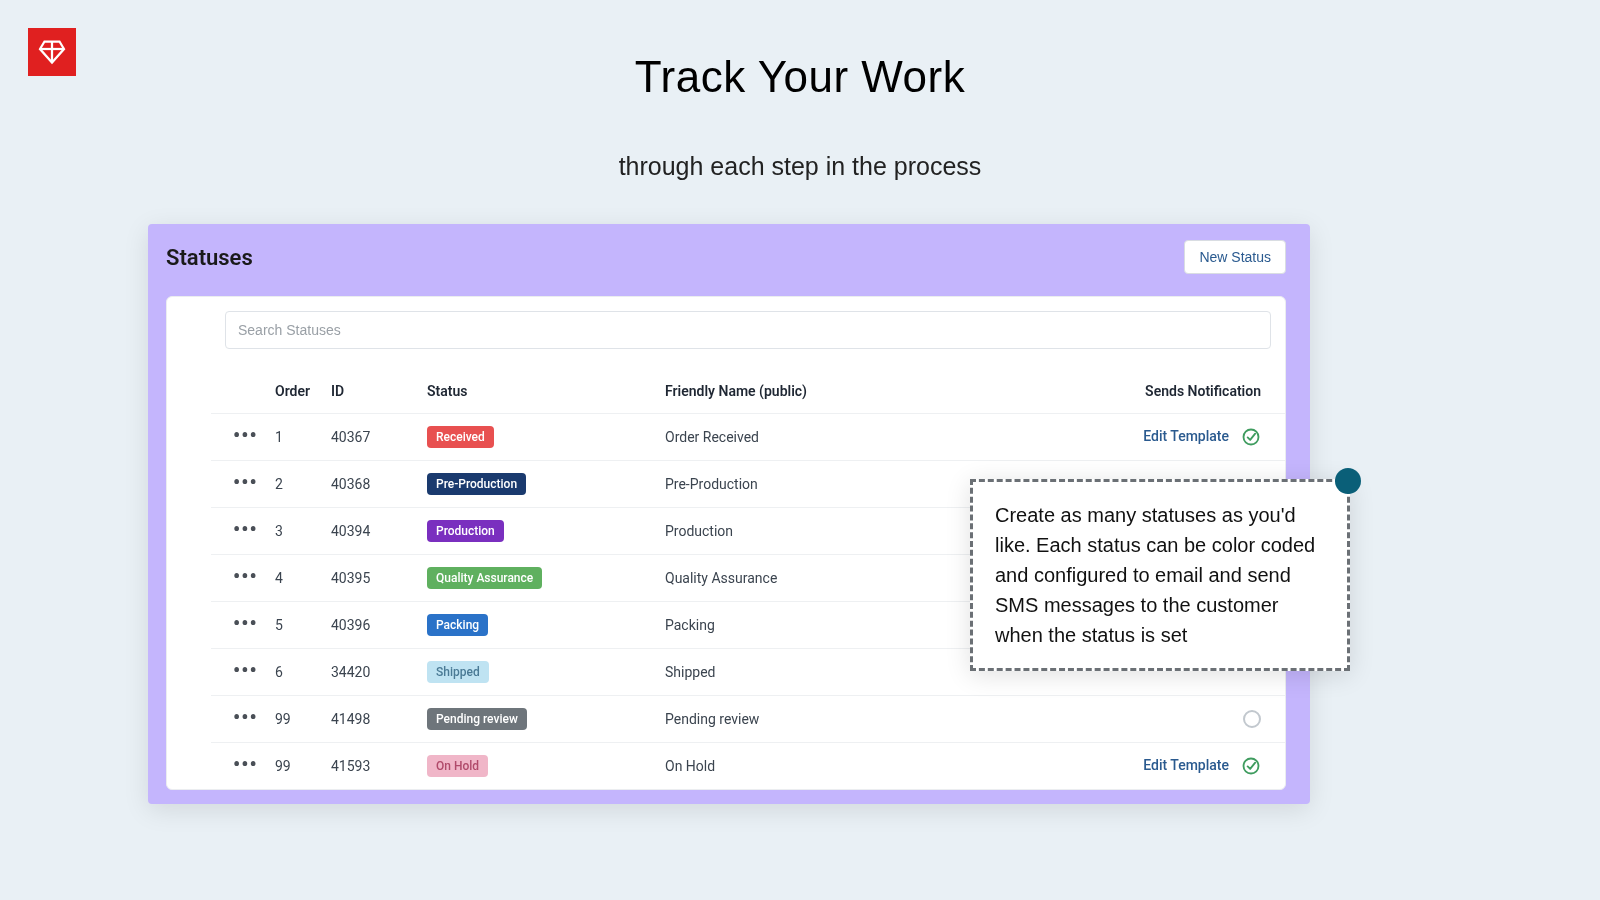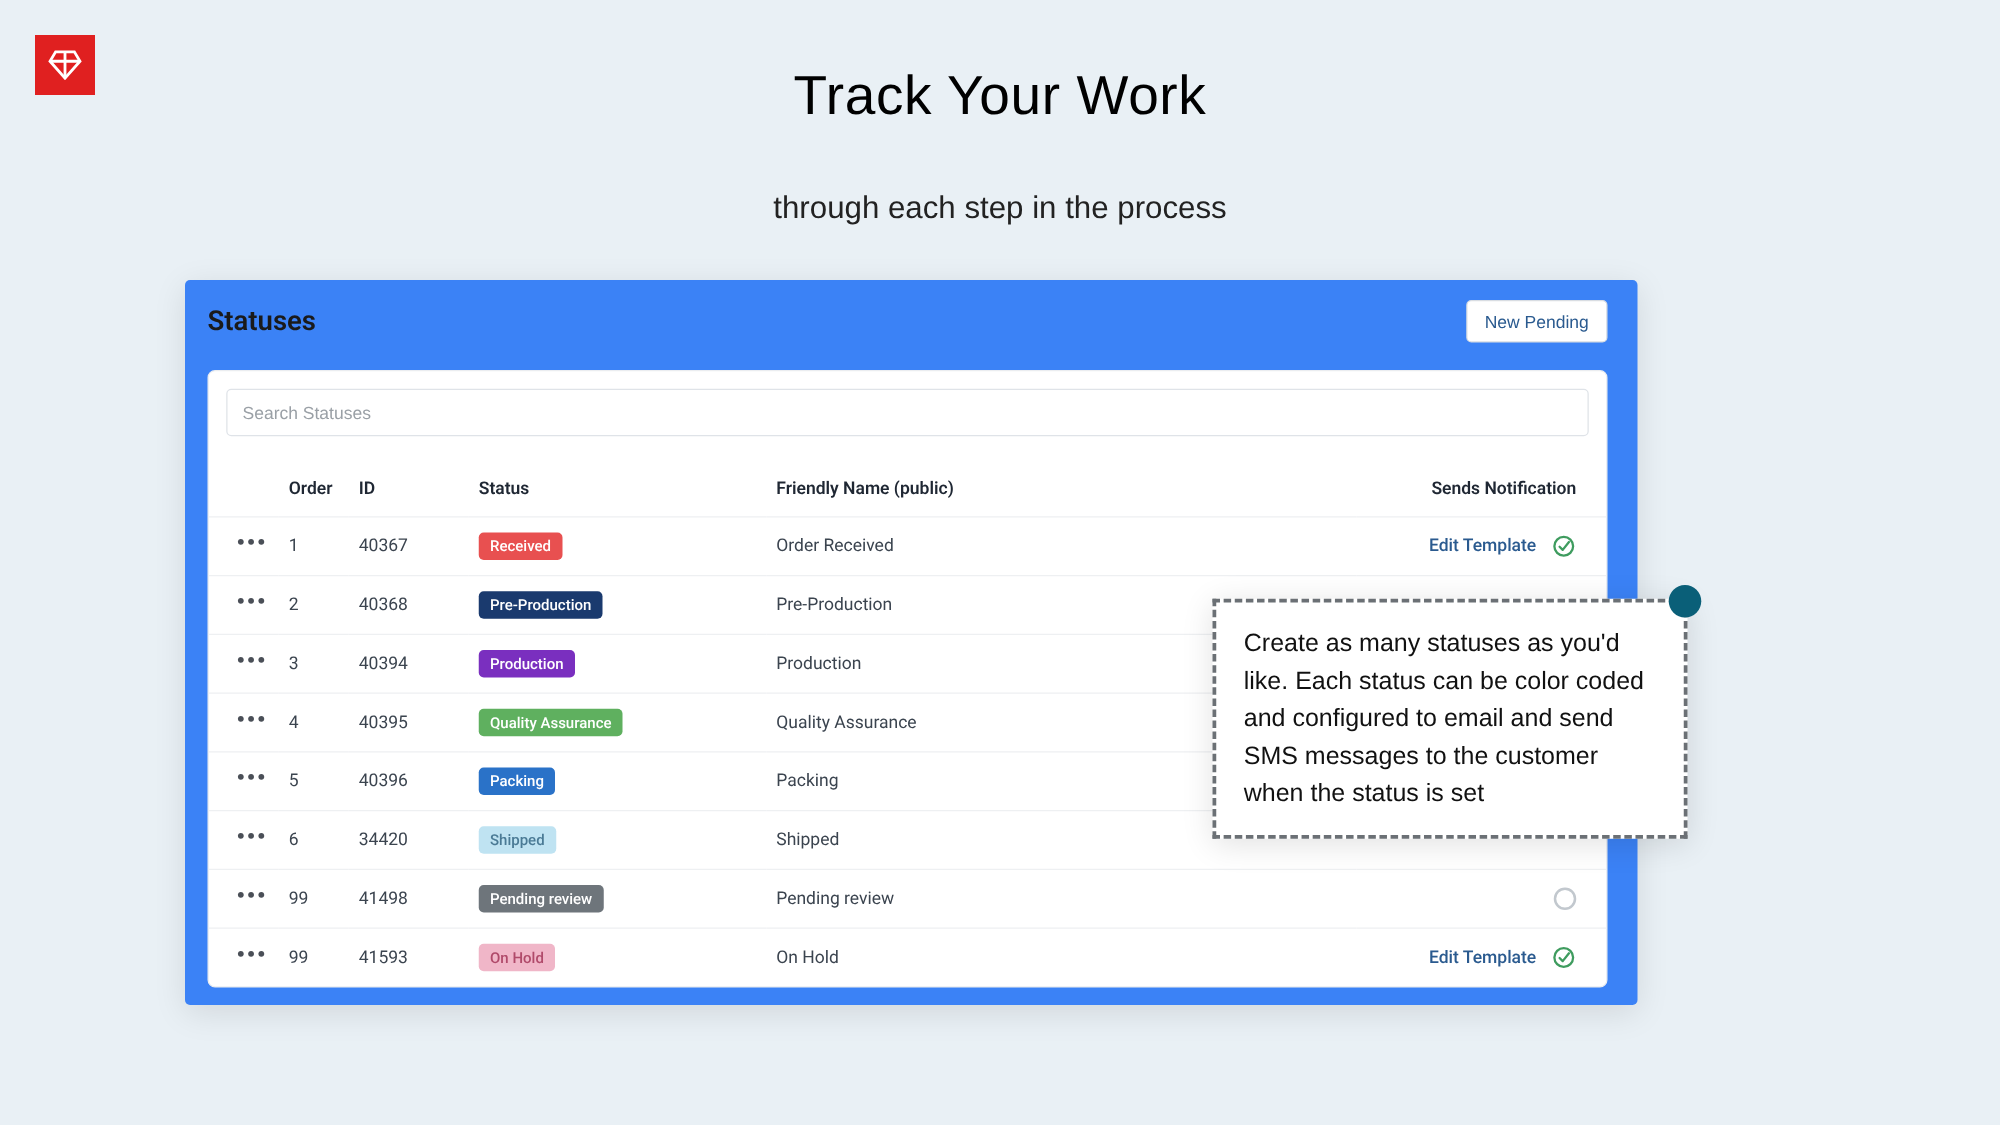--- a/index.html
+++ b/index.html
@@ -40,21 +40,21 @@
   color: #222;
   margin-top: 14px;
   line-height: 1.35;
 }
 .panel {
   position: absolute;
   left: 148px;
   top: 224px;
   width: 1162px;
   height: 580px;
-  background: #3b82f6;
+  background: #c4b5fd;
   box-shadow: 0 6px 26px rgba(0,0,0,0.10);
   border-radius: 4px;
 }
 .panel-header {
   display: flex;
   justify-content: space-between;
   align-items: center;
   padding: 16px 24px 0 18px;
 }
 .panel-header h2 {
@@ -70,20 +70,21 @@
   font-weight: 500;
   padding: 8px 14px;
   border-radius: 4px;
   cursor: pointer;
 }
 .card {
   background: #fff;
   margin: 22px 24px 0 18px;
   border: 1px solid #ebedf0;
   border-radius: 6px;
+  padding-left: 44px;
 }
 .search {
   padding: 14px 14px 0 14px;
 }
 .search input {
   width: 100%;
   padding: 10px 12px;
   border: 1px solid #dfe3e8;
   border-radius: 4px;
   font-size: 14px;
@@ -195,21 +196,21 @@
   <h1>Track Your Work</h1>
   <p>
     <br>
     <span>through each step in the process</span>
   </p>
 </div>
 
 <div class="panel">
   <div class="panel-header">
     <h2>Statuses</h2>
-    <button class="btn-outline">New Pending</button>
+    <button class="btn-outline">New Status</button>
   </div>
   <div class="card">
     <div class="search">
       <input type="text" placeholder="Search Statuses" style="">
     </div>
     <table>
       <thead>
         <tr>
           <th></th>
           <th class="col-order">Order</th>

